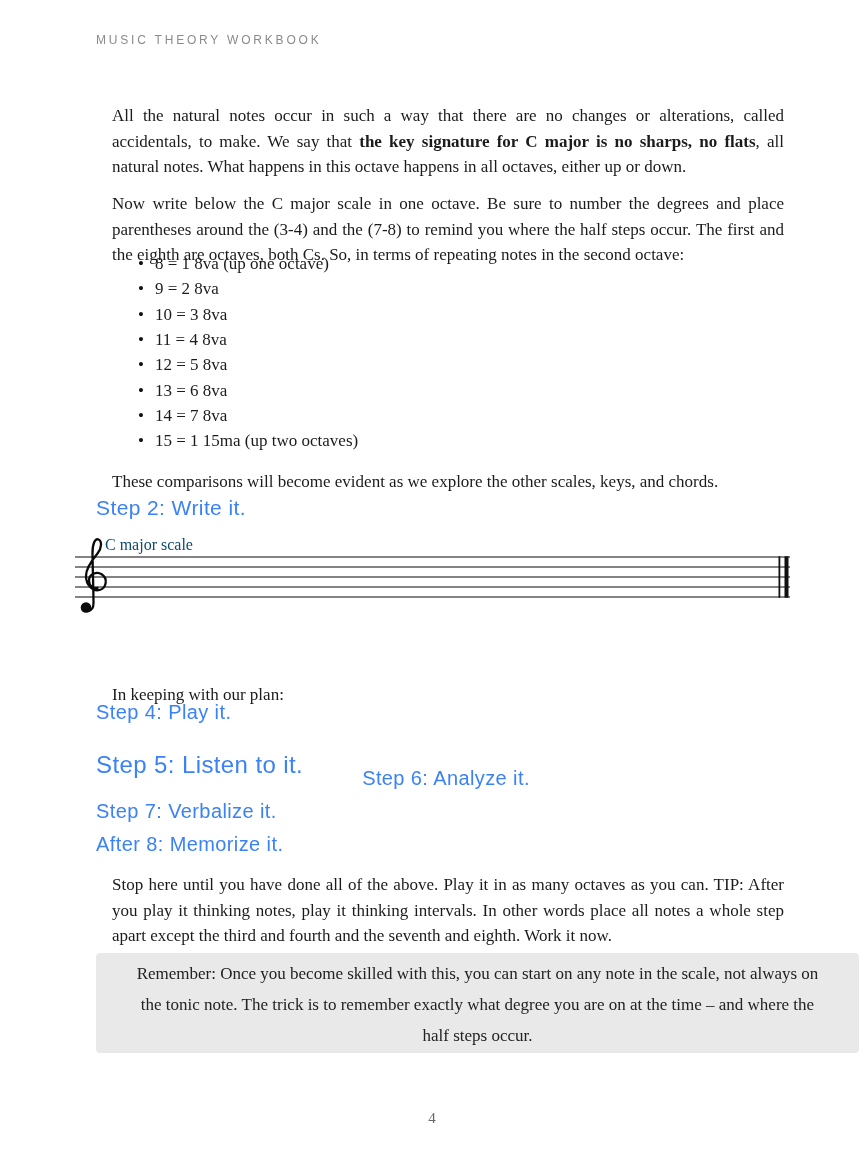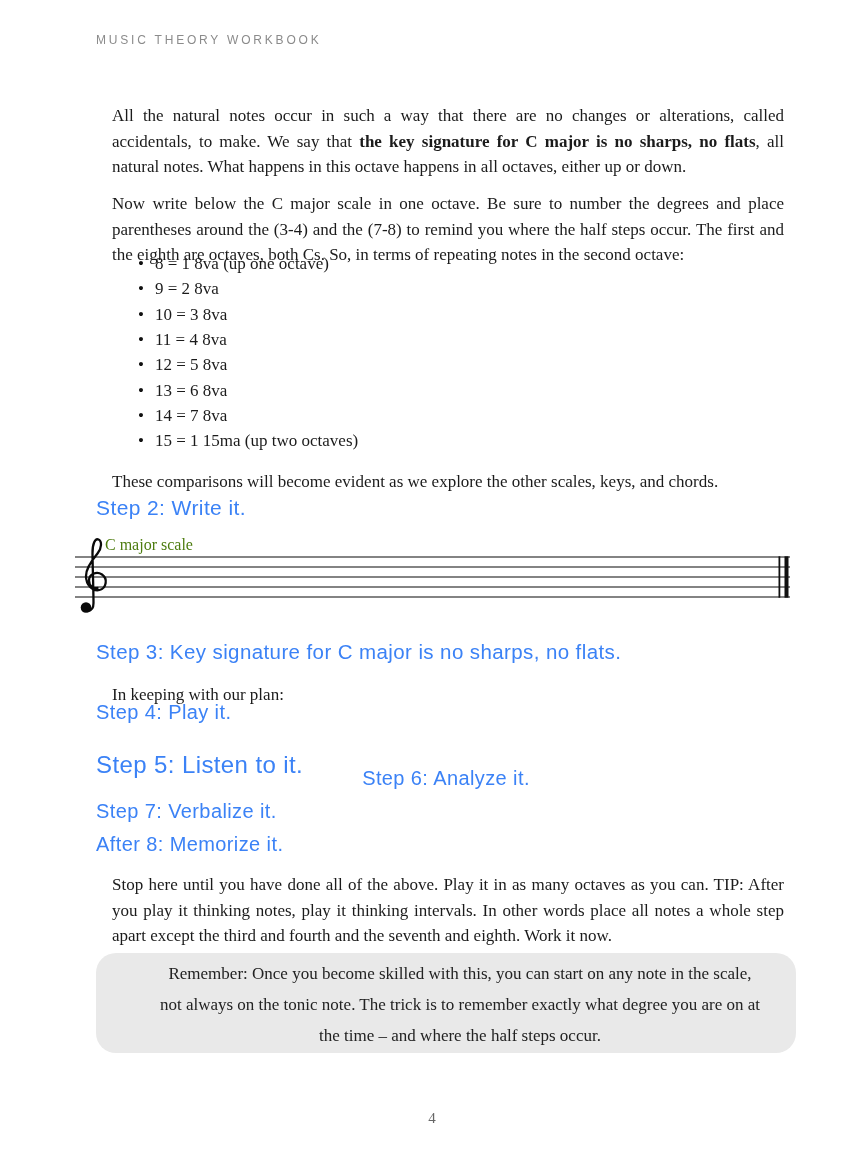--- a/index.html
+++ b/index.html
@@ -38,27 +38,27 @@
   .s3 { top:638px; font-size:20.5px; }
   .s4 { top:698px; font-size:20px; }
   .s5 { top:731px; font-size:24px;margin-top:20px; }
   .s6 { top:764px; font-size:20px;text-align:center; }
   .s7 { top:797px; font-size:20px; }
   .s8 { top:830px; font-size:20px; }
   .plan { top:666px; }
   .stop { top:856px; }
   .staff-block { position:absolute; left:75px; top:536px; width:715px; height:80px; }
   .staff-label {
-    position:absolute; left:30px; top:0px; font-size:16px; color:#4d7c0f;
+    position:absolute; left:30px; top:0px; font-size:16px; color:#0c4a6e;
     font-family:"Liberation Serif", serif;
   }
   .staff-svg { position:absolute; left:0; top:0; }
   .remember-box {
-    position:absolute; left:96px; top:953px; width:672px; height:100px;
-    background:#e9e9e9; border-radius:20px;padding-left:28px;
+    position:absolute; left:96px; top:953px; width:763px; height:100px;
+    background:#e9e9e9; border-radius:4px;
   }
   .remember-text {
     margin:0; padding:5px 34px 0 34px; font-size:17px; line-height:31px;
     text-align:center; color:#222222;
   }
   .page-number {
     position:absolute; left:0; top:1110px; width:864px; text-align:center;
     font-size:15px; color:#666666;
   }
 </style>
@@ -110,21 +110,20 @@
                  C26,5 26,12 21.5,17.5
                  C14,26.5 10,33 10,40
                  C10,49 16.5,55.5 23.5,54
                  C30.5,52.5 32,42.5 26,38.5
                  C20.5,35 13,38 13,44.5
                  C13,50 17.5,53 21.5,52" fill="none" stroke="#0a0a0a" stroke-width="2.3" stroke-linecap="round"></path>
       </g>
     </svg>
   </div>
 
-  <h2 class="step s3">Step 3: Key signature for C major is no sharps, no flats.</h2>
 
   <p class="body plan">In keeping with our plan:</p>
 
   <h2 class="step s4">Step 4: Play it.</h2>
   <h2 class="step s5">Step 5: Listen to it.</h2>
   <h2 class="step s6">Step 6: Analyze it.</h2>
   <h2 class="step s7">Step 7: Verbalize it.</h2>
   <h2 class="step s8">After 8: Memorize it.</h2>
 
   <p class="body stop">Stop here until you have done all of the above. Play it in as many octaves as you can. TIP: After you play it thinking notes, play it thinking intervals. In other words place all notes a whole step apart except the third and fourth and the seventh and eighth. Work it now.</p>

